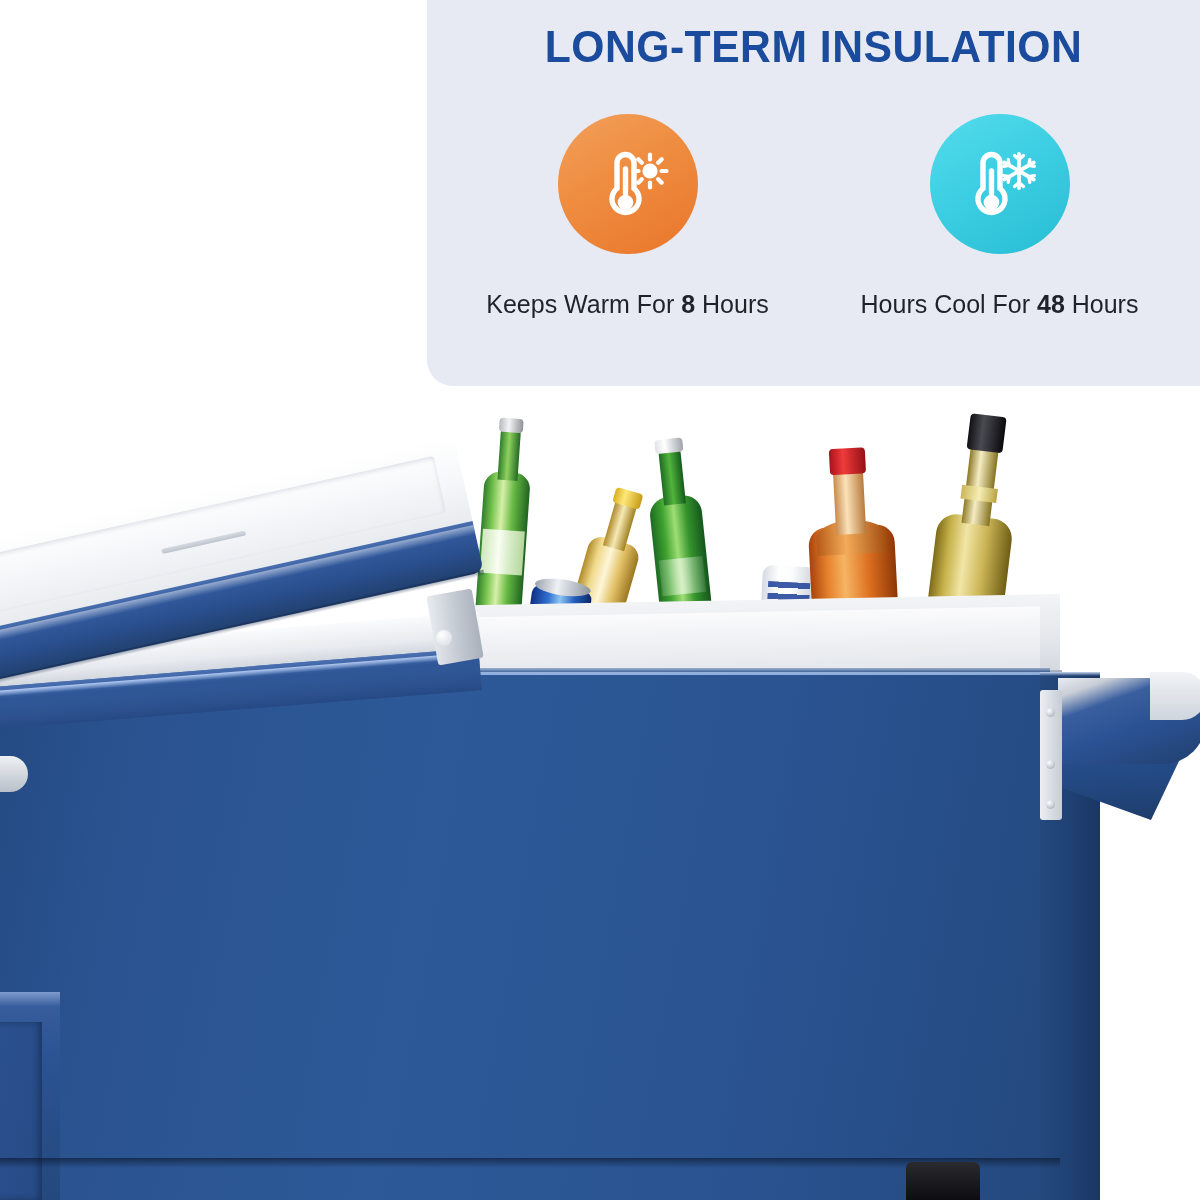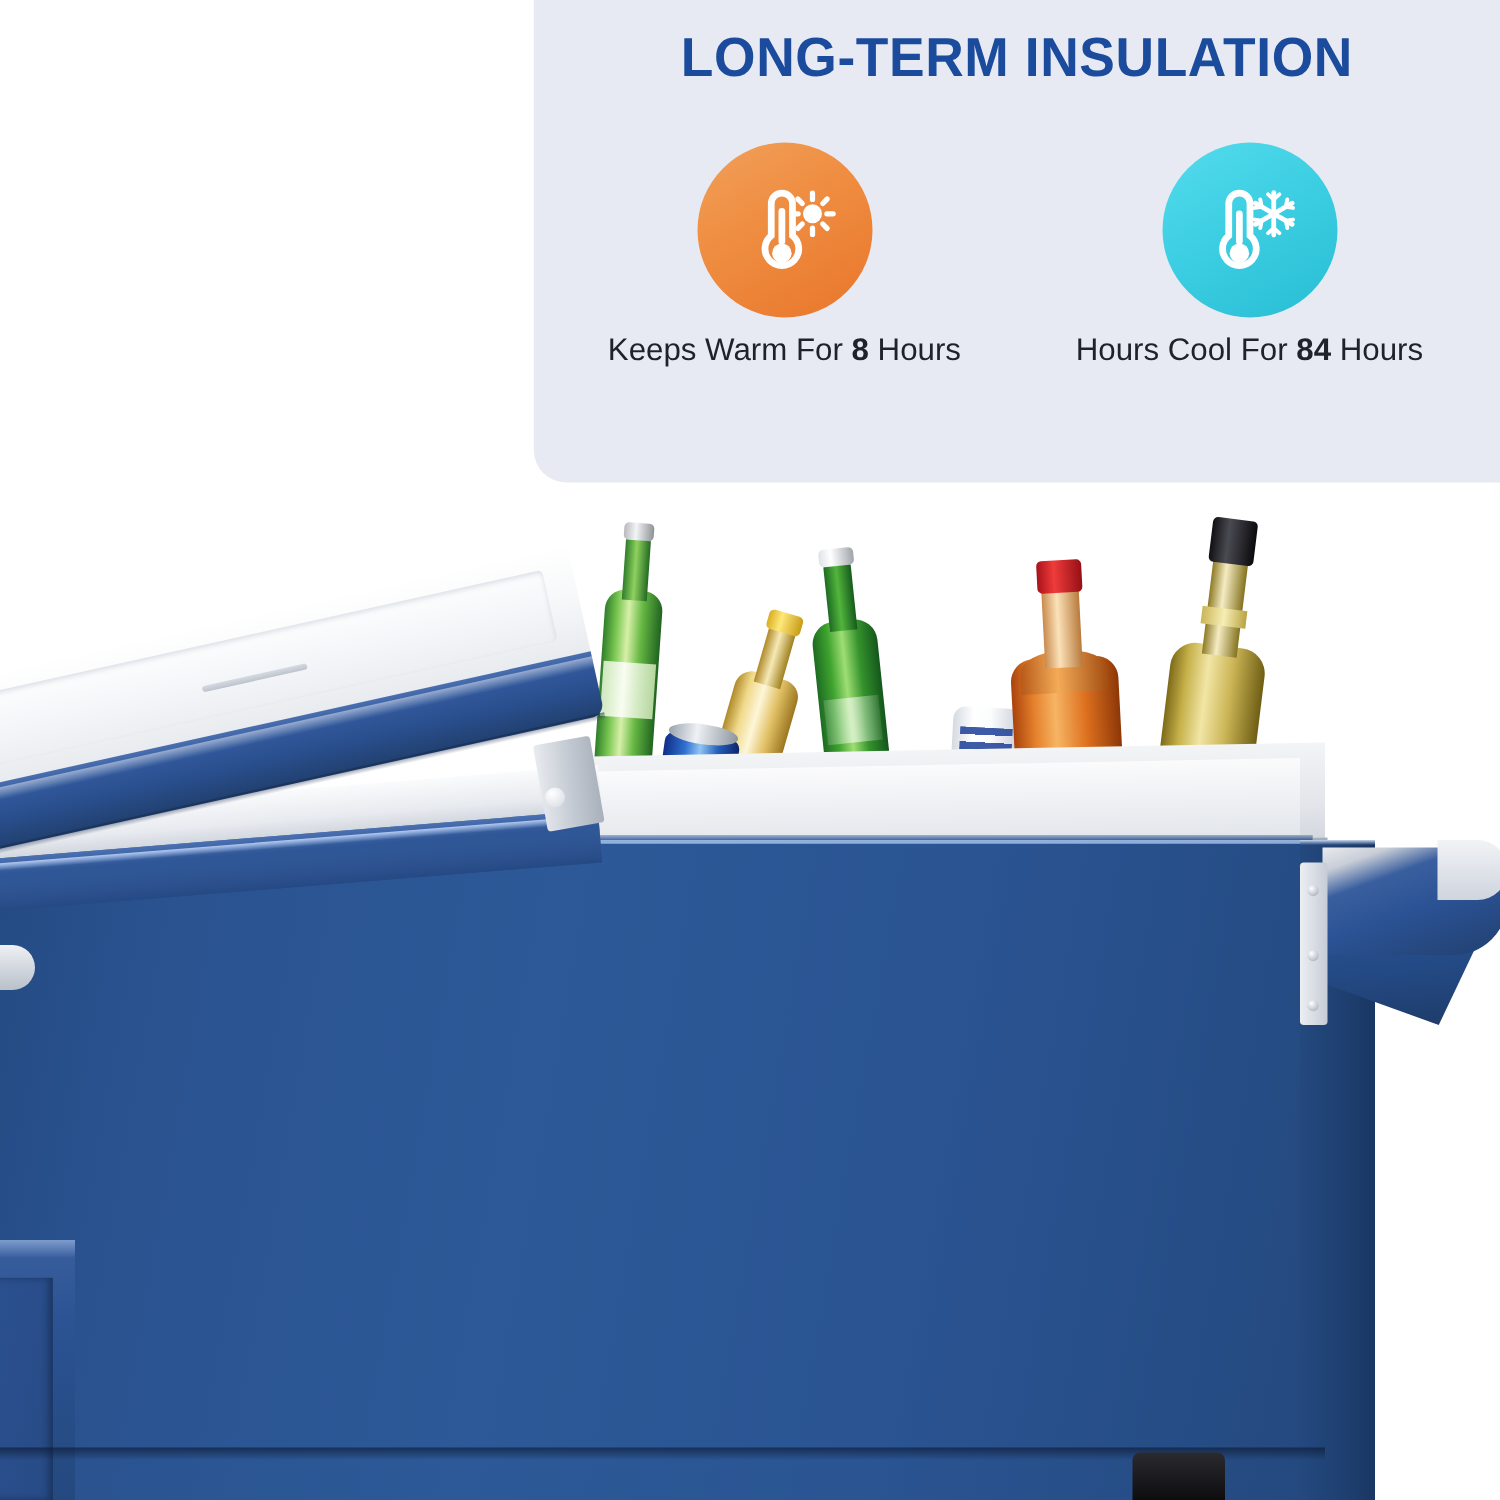--- a/index.html
+++ b/index.html
@@ -298,21 +298,21 @@
     display:flex;justify-content:center;align-items:flex-start;gap:72px;
   }
   .feature{width:300px;display:flex;flex-direction:column;align-items:center;}
   .badge{
     width:140px;height:140px;border-radius:50%;
     display:flex;align-items:center;justify-content:center;position:relative;
   }
   .badge-warm{background:linear-gradient(150deg,#f2a05c 0%,#ef8f43 38%,#e9762a 100%);}
   .badge-cool{background:linear-gradient(150deg,#55dced 0%,#3fd0e4 40%,#28bdd4 100%);}
   .feature-label{
-    margin-top:12px;color:#1f2228;font-size:25px;white-space:nowrap;
+    margin-top:36px;color:#1f2228;font-size:25px;white-space:nowrap;
   }
   .feature-label b{font-weight:bold;}
 </style>
 </head>
 <body>
 
 <div class="stage">
 
   <div class="photo">
 
@@ -474,19 +474,19 @@
                   <line x1="71.7" y1="35.6" x2="72.8" y2="41.4"></line>
                 <line x1="52.3" y1="35.6" x2="46.6" y2="34.7"></line>
                   <line x1="52.3" y1="35.6" x2="51.2" y2="41.4"></line>
                 <line x1="71.7" y1="24.4" x2="77.4" y2="25.3"></line>
                   <line x1="71.7" y1="24.4" x2="72.8" y2="18.6"></line>
               </g>
             </g>
           </svg>
         </div>
         <div class="feature-label">
-          <span>Hours Cool For </span><b>84</b><span> Hours</span>
+          <span>Hours Cool For </span><b>48</b><span> Hours</span>
         </div>
       </div>
 
     </div>
   </div>
 </div>
 
 </body></html>

